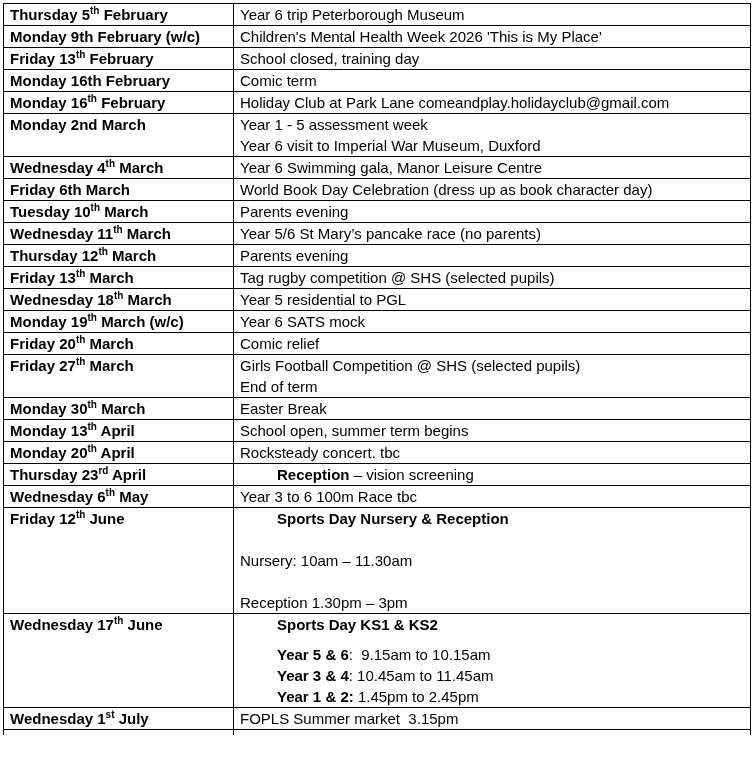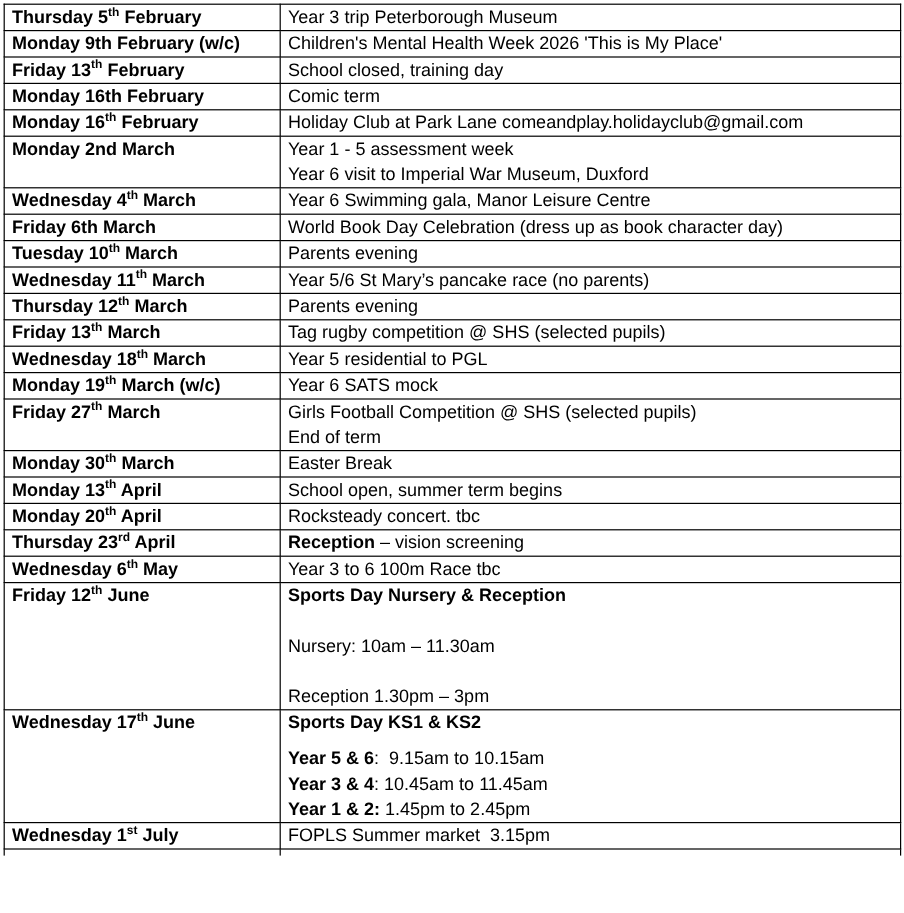--- a/index.html
+++ b/index.html
@@ -29,41 +29,41 @@
   }
   td.date-cell {
     font-weight: bold;
   }
   td.event-cell {
     padding-left: 11px;
   }
   .line { min-height: 0; }
   .line.gap-full { height: 21px; }
   .line.gap-small { height: 9px; }
-  .b { font-weight: bold; }
+  .b { font-weight: bold; margin-left: 37px; }
   sup.ord {
     font-size: 10px;
     vertical-align: super;
     line-height: 0;
   }
   tr.sliver td { height: 5px; border-bottom: none; }
 </style>
 </head>
 <body>
 
 <div class="page">
   <table class="cal">
     <colgroup>
       <col style="width:230px">
       <col>
     </colgroup>
     <tbody>
         <tr>
           <td class="date-cell">Thursday 5<sup class="ord">th</sup> February</td>
-          <td class="event-cell"><div class="line"><span>Year 3 trip Peterborough Museum</span></div></td>
+          <td class="event-cell"><div class="line"><span>Year 6 trip Peterborough Museum</span></div></td>
         </tr>
         <tr>
           <td class="date-cell">Monday 9th February (w/c)</td>
           <td class="event-cell"><div class="line"><span>Children's Mental Health Week 2026 'This is My Place'</span></div></td>
         </tr>
         <tr>
           <td class="date-cell">Friday 13<sup class="ord">th</sup> February</td>
           <td class="event-cell"><div class="line"><span>School closed, training day</span></div></td>
         </tr>
         <tr>
@@ -104,20 +104,24 @@
         </tr>
         <tr>
           <td class="date-cell">Wednesday 18<sup class="ord">th</sup> March</td>
           <td class="event-cell"><div class="line"><span>Year 5 residential to PGL</span></div></td>
         </tr>
         <tr>
           <td class="date-cell">Monday 19<sup class="ord">th</sup> March (w/c)</td>
           <td class="event-cell"><div class="line"><span>Year 6 SATS mock</span></div></td>
         </tr>
         <tr>
+          <td class="date-cell">Friday 20<sup class="ord">th</sup> March</td>
+          <td class="event-cell"><div class="line"><span>Comic relief</span></div></td>
+        </tr>
+        <tr>
           <td class="date-cell">Friday 27<sup class="ord">th</sup> March</td>
           <td class="event-cell"><div class="line"><span>Girls Football Competition @ SHS (selected pupils)</span></div><div class="line"><span>End of term</span></div></td>
         </tr>
         <tr>
           <td class="date-cell">Monday 30<sup class="ord">th</sup> March</td>
           <td class="event-cell"><div class="line"><span>Easter Break</span></div></td>
         </tr>
         <tr>
           <td class="date-cell">Monday 13<sup class="ord">th</sup> April</td>
           <td class="event-cell"><div class="line"><span>School open, summer term begins</span></div></td>

